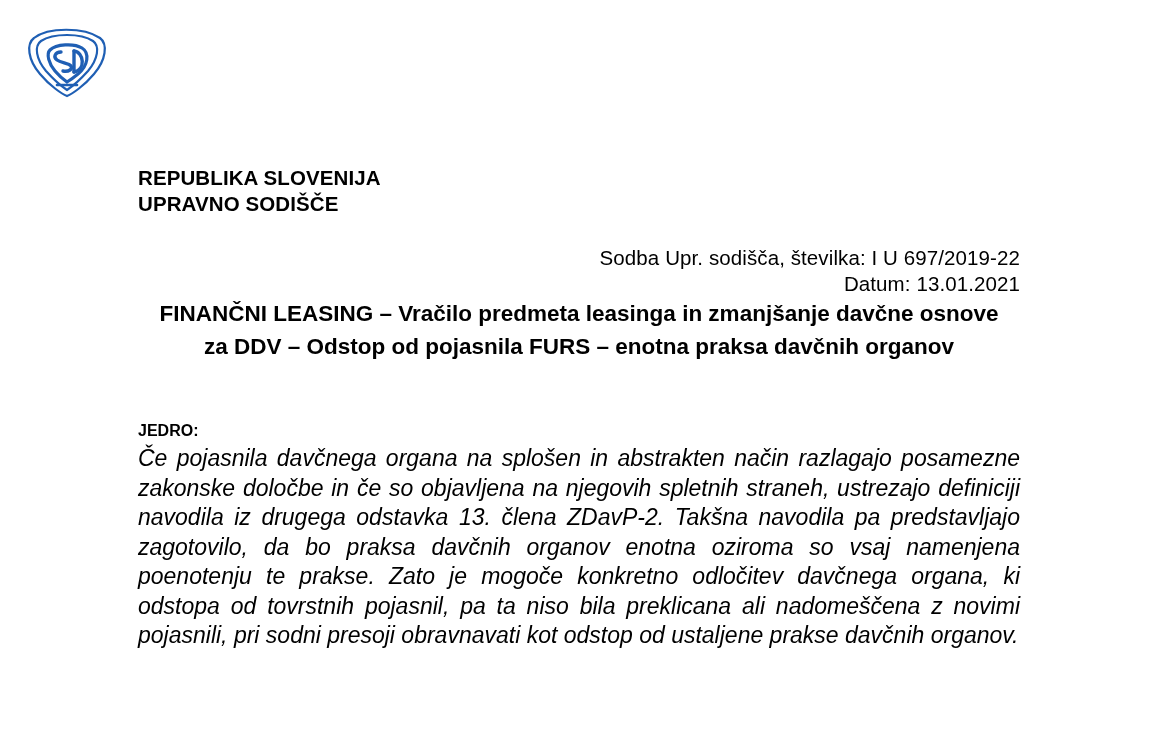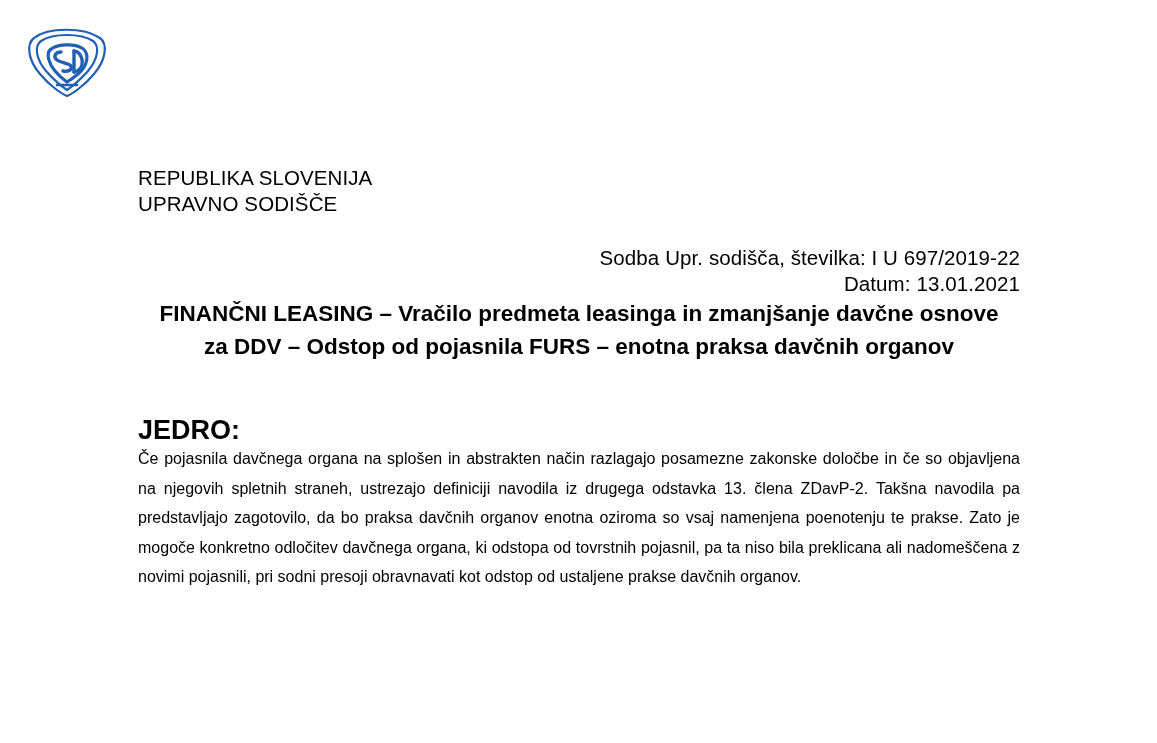--- a/index.html
+++ b/index.html
@@ -36,49 +36,51 @@
     top: 165px;
     width: 882px;
   }
   .header-block {
     font-size: 20.5px;
     line-height: 26px;
     letter-spacing: 0.1px;
   }
   .header-line {
     white-space: pre;
+    font-weight: bold;
   }
   .meta-block {
     margin-top: 28px;
     font-size: 20.5px;
     line-height: 26px;
     letter-spacing: 0.1px;
     text-align: right;
   }
   .meta-line {
     white-space: pre;
   }
   .title {
     font-size: 22.5px;
     font-weight: bold;
     text-align: center;
     line-height: 33px;
     padding: 0 12px;
   }
   .jedro-label {
     margin-top: 54px;
-    font-size: 27px;
+    font-size: 16px;
     font-weight: bold;
     line-height: 27px;
   }
   .jedro-text {
-    font-size: 16px;
+    font-size: 23px;
     line-height: 29.5px;
     text-align: justify;
     text-justify: inter-word;
+    font-style: italic;
   }
 </style>
 </head>
 <body>
 
 <div class="page">
 
   <div class="logo">
     <svg viewBox="0 0 92 78" width="92" height="78" xmlns="http://www.w3.org/2000/svg">
       <g fill="none" stroke="#1f5fb4" stroke-width="2.2">

